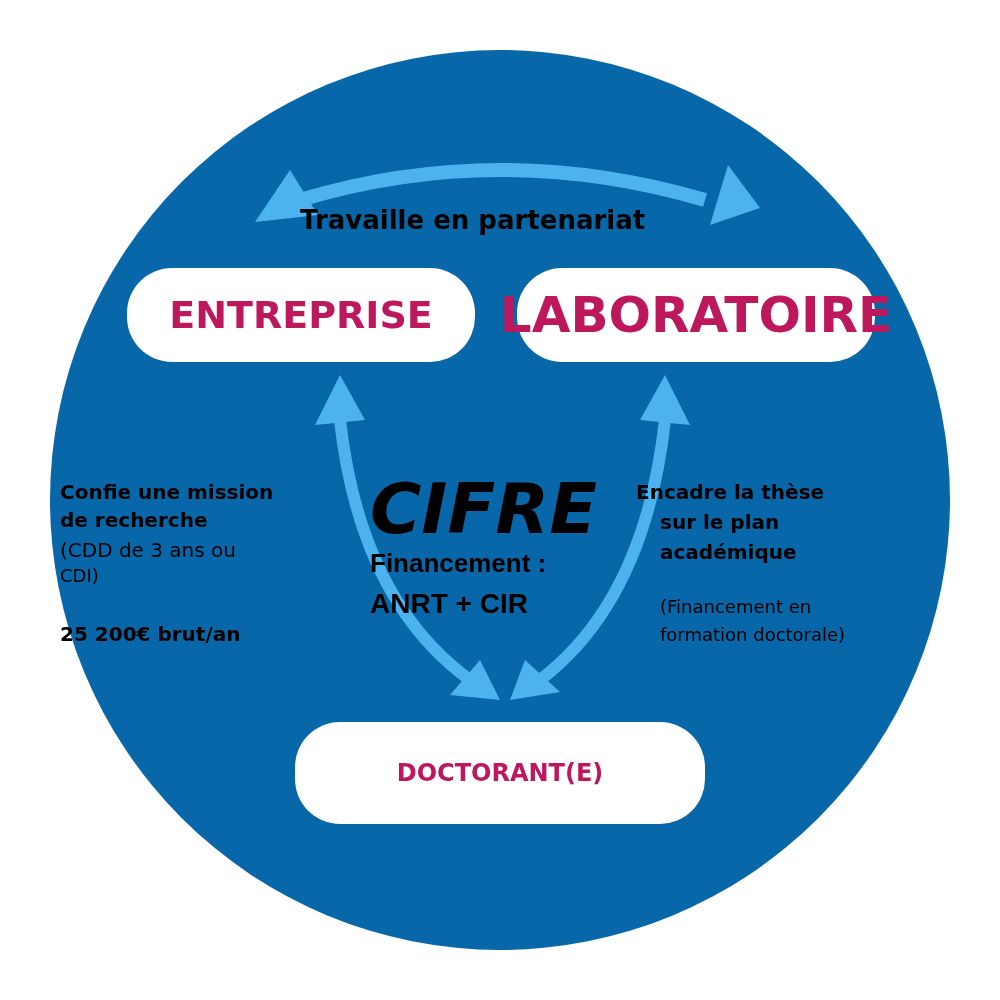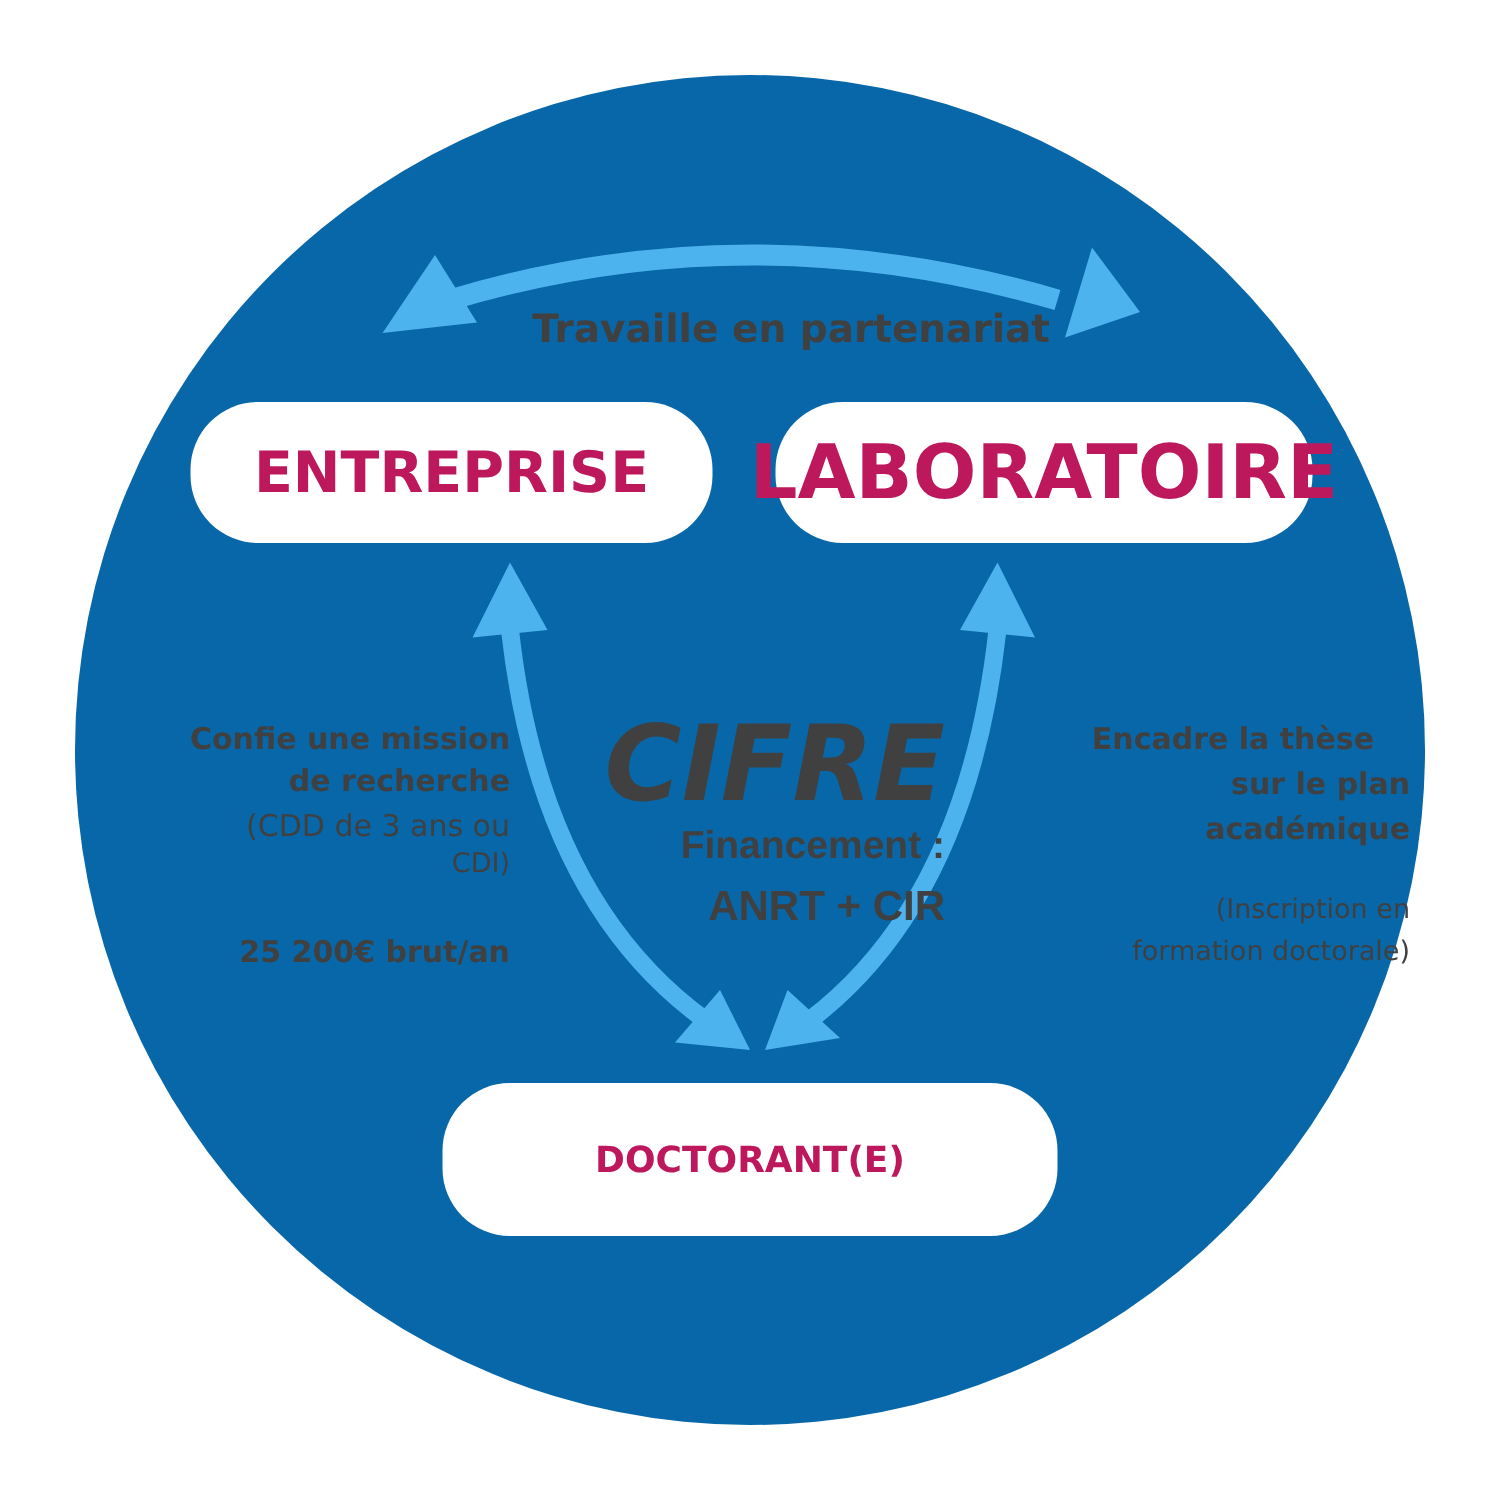--- a/index.html
+++ b/index.html
@@ -1,20 +1,20 @@
 <!DOCTYPE html>
 <html><head>
 <meta charset="utf-8">
 <style>
   html,body{margin:0;padding:0;background:#ffffff;}
   body{width:1000px;height:1000px;position:relative;overflow:hidden;font-family:"DejaVu Sans","Liberation Sans",sans-serif;}
   .circle{position:absolute;left:50px;top:50px;width:900px;height:900px;border-radius:50%;background:#0767a8;}
   svg.arrows{position:absolute;left:0;top:0;width:1000px;height:1000px;}
   .pill{position:absolute;background:#fff;border-radius:45px;display:flex;align-items:center;justify-content:center;color:#be185d;font-weight:bold;font-family:"DejaVu Sans","Liberation Sans",sans-serif;}
-  .txt{position:absolute;color:#404040;text-align:right;font-weight:bold;}
+  .txt{position:absolute;color:#000000;text-align:left;font-weight:bold;}
 </style>
 </head>
 <body>
 
 <div class="circle"></div>
 
 <svg class="arrows" viewBox="0 0 1000 1000">
   <g fill="#4db3ee" stroke="#4db3ee">
 
     <path d="M300,200 Q500,140 705,200" fill="none" stroke-width="14"></path>
@@ -52,15 +52,15 @@
   <div class="txt" style="left:60px;top:508px;width:280px;font-size:20px;">de recherche</div>
   <div class="txt" style="left:60px;top:538px;width:280px;font-size:20px;font-weight:normal;">(CDD de 3 ans ou</div>
   <div class="txt" style="left:60px;top:565px;width:280px;font-size:18px;font-weight:normal;">CDI)</div>
   <div class="txt" style="left:60px;top:622px;width:280px;font-size:20px;">25 200€ brut/an</div>
 </div>
 
 <div>
   <div class="txt" style="left:636px;top:480px;width:280px;font-size:20px;">Encadre la thèse</div>
   <div class="txt" style="left:660px;top:510px;width:280px;font-size:20px;">sur le plan</div>
   <div class="txt" style="left:660px;top:540px;width:280px;font-size:20px;">académique</div>
-  <div class="txt" style="left:660px;top:596px;width:280px;font-size:18px;font-weight:normal;">(Inscription en</div>
+  <div class="txt" style="left:660px;top:596px;width:280px;font-size:18px;font-weight:normal;">(Financement en</div>
   <div class="txt" style="left:660px;top:624px;width:280px;font-size:18px;font-weight:normal;">formation doctorale)</div>
 </div>
 
 </body></html>

